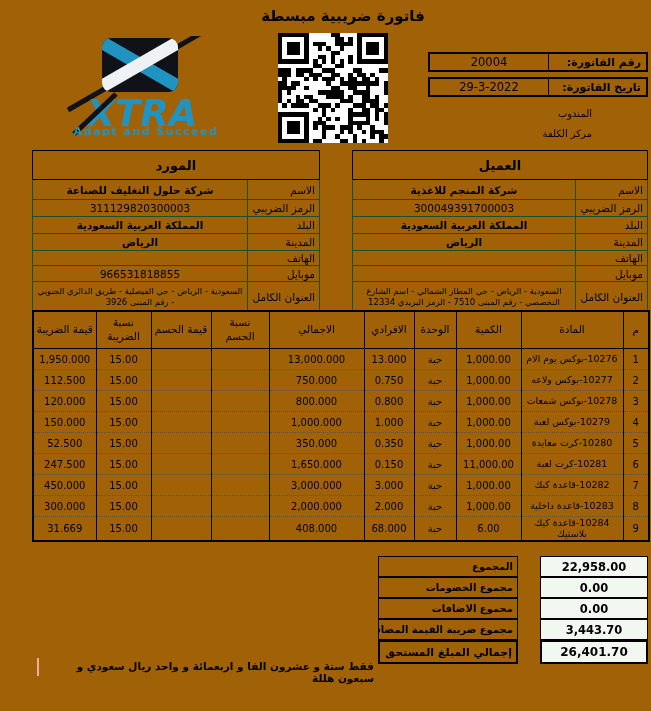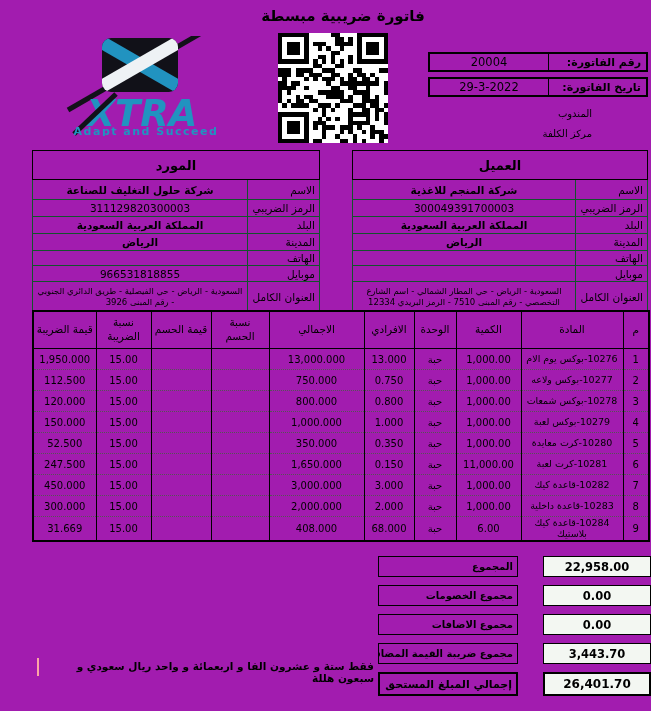--- a/index.html
+++ b/index.html
@@ -1,17 +1,17 @@
 <!DOCTYPE html>
 <html lang="ar"><head>
 <meta charset="utf-8">
 <style>
   html,body{margin:0;padding:0;background:#fff;}
   body{width:651px;height:711px;font-family:"DejaVu Sans",sans-serif;color:#000;}
-  .page{position:relative;width:651px;height:711px;background:#a21caf;overflow:hidden;}
+  .page{position:relative;width:651px;height:711px;background:#a16207;overflow:hidden;}
 
   .title{position:absolute;top:7px;left:35px;right:0;text-align:center;
          font-size:15px;font-weight:bold;direction:rtl;}
 
   .logo{position:absolute;left:40px;top:36px;width:200px;height:100px;}
   .logo-name{fill:#2193c0;font-family:"DejaVu Sans",sans-serif;font-weight:bold;font-style:italic;font-size:37px;}
   .logo-tag{fill:#2193c0;font-family:"DejaVu Sans",sans-serif;font-weight:bold;font-size:11px;letter-spacing:1.5px;}
 
   .qr{position:absolute;left:278px;top:33px;width:110px;height:110px;}
 
@@ -36,21 +36,21 @@
   table.items{position:absolute;left:32px;top:310px;width:616px;border-collapse:collapse;
               direction:rtl;table-layout:fixed;border:2px solid #000;}
   table.items th{border:1px solid #000;font-size:10.5px;font-weight:normal;height:36px;
                  padding:0 2px;line-height:1.3;text-align:center;}
   table.items td{border-left:1px solid #000;border-right:1px solid #000;
                  border-bottom:1px dotted #555;text-align:center;height:20px;
                  font-size:10px;padding:0 2px;}
   table.items td.mat{font-size:9.5px;line-height:1.2;}
 
   .totals{position:absolute;left:378px;top:556px;width:273px;}
-  .trow{display:flex;direction:ltr;height:21px;margin-bottom:8px;justify-content:space-between;}
+  .trow{display:flex;direction:ltr;height:21px;margin-bottom:0;}
   .tlabel{width:140px;box-sizing:border-box;border:1px solid #000;direction:rtl;
           display:flex;align-items:center;justify-content:flex-start;
           font-weight:bold;font-size:10px;padding:0 4px;white-space:nowrap;overflow:hidden;}
   .tvalue{width:108px;margin-left:22px;box-sizing:border-box;border:1px solid #000;
           background:#f3f7f2;display:flex;align-items:center;justify-content:center;
           font-weight:bold;font-size:11.5px;}
   .trow.emph{height:24px;}
   .trow.emph .tlabel{border-width:2px;font-size:11px;}
   .trow.emph .tvalue{border-width:2px;font-size:12px;}
 

